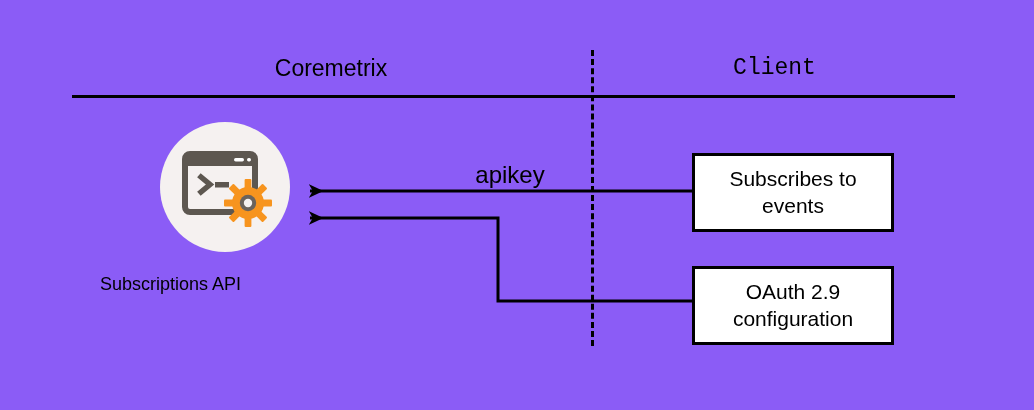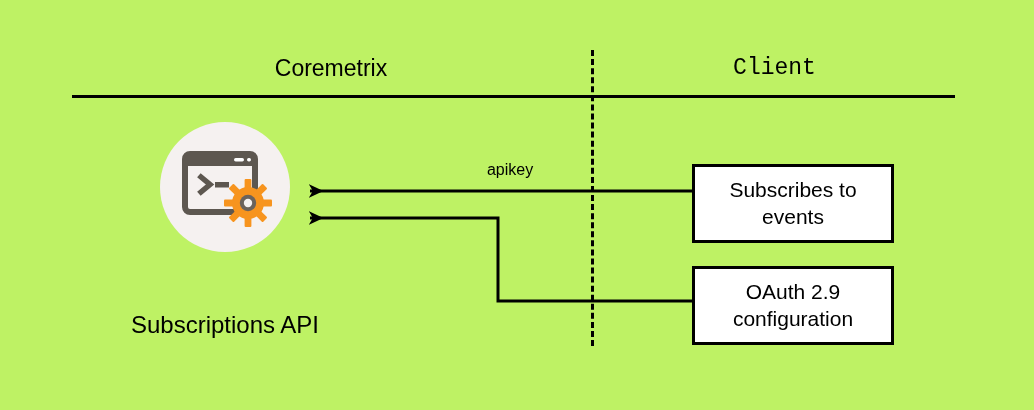--- a/index.html
+++ b/index.html
@@ -8,21 +8,21 @@
     background: #ffffff;
   }
   body {
     font-family: "Liberation Sans", sans-serif;
     -webkit-font-smoothing: antialiased;
   }
   #canvas {
     position: relative;
     width: 1034px;
     height: 410px;
-    background: #bef264;
+    background: #8b5cf6;
     overflow: hidden;
   }
 
   
   .lane-title {
     position: absolute;
     font-size: 23px;
     color: #000000;
     text-align: center;
     white-space: nowrap;
@@ -71,62 +71,60 @@
     left: 22px;
     top: 29px;
     width: 92px;
     height: 76px;
   }
   #service-label {
     position: absolute;
     left: -60px;
     top: 152px;
     width: 250px;
-    text-align: center;
-    font-size: 24px;
+    font-size: 18px;
     color: #000000;
     white-space: nowrap;
-    margin-top: 37px;
   }
 
   
   .client-box {
     position: absolute;
     box-sizing: border-box;
     border: 3px solid #000000;
     background: #ffffff;
     display: flex;
     align-items: center;
     justify-content: center;
     text-align: center;
     font-size: 21px;
     color: #000000;
     line-height: 1.28;
     padding: 4px 10px;
   }
-  #client-box-subscribe { left: 692px; top: 164px; width: 202px; height: 79px; }
+  #client-box-subscribe { left: 692px; top: 153px; width: 202px; height: 79px; }
   #client-box-oauth     { left: 692px; top: 266px; width: 202px; height: 79px; }
 
   
   #connectors {
     position: absolute;
     left: 0;
     top: 0;
     width: 1034px;
     height: 410px;
     pointer-events: none;
   }
 
   #edge-label-apikey {
     position: absolute;
     left: 430px;
     top: 161px;
     width: 160px;
     text-align: center;
-    font-size: 16px;
+    font-size: 24px;
     color: #000000;
     white-space: nowrap;
   }
 </style>
 </head>
 <body>
 
 <div id="canvas">
 
   <div class="lane-title" id="lane-title-left">Coremetrix</div>

